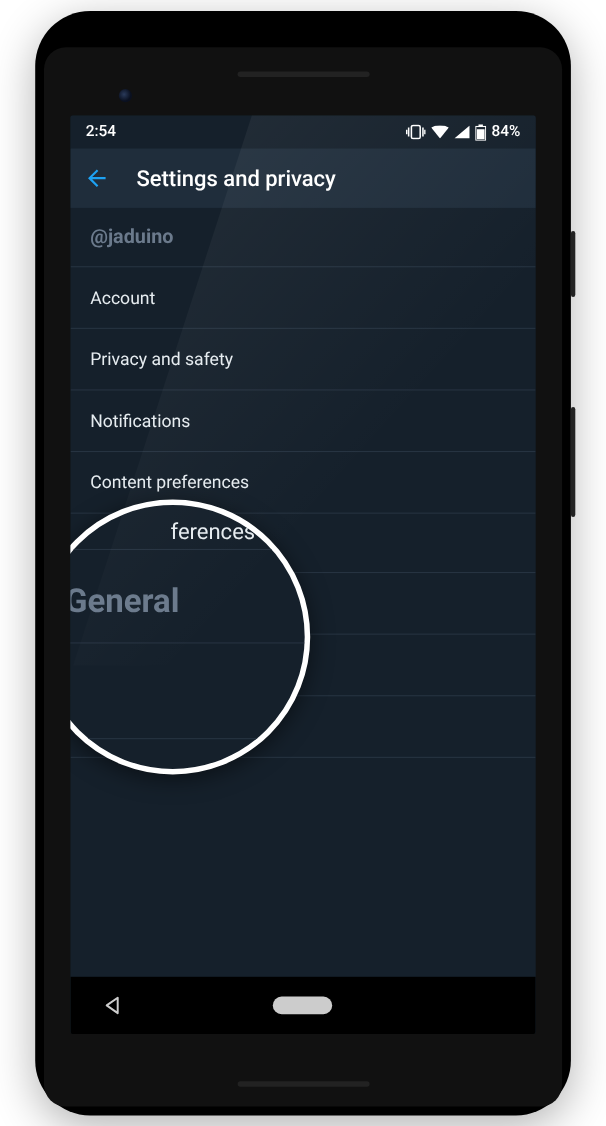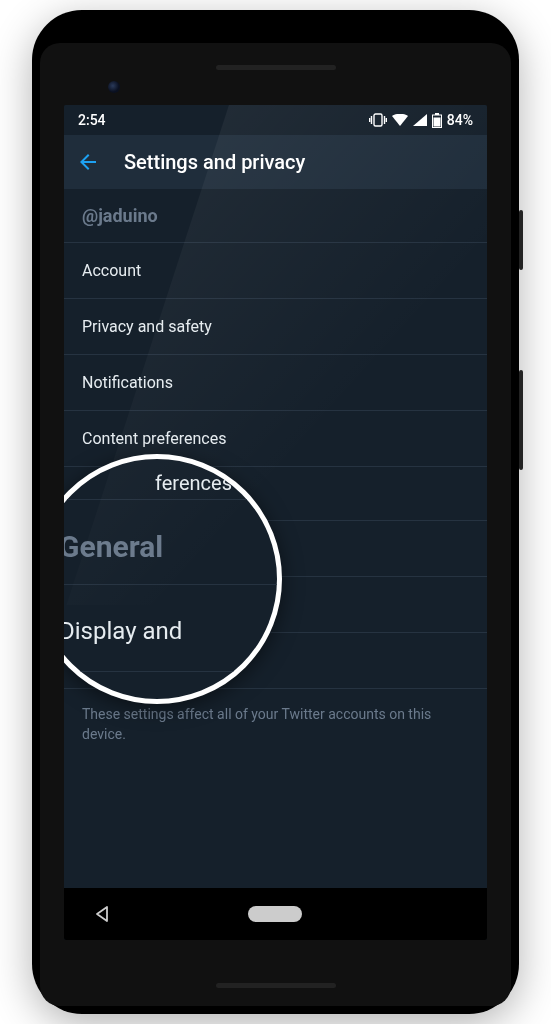--- a/index.html
+++ b/index.html
@@ -273,30 +273,28 @@
         <div class="list-item">Account</div>
         <div class="list-item">Privacy and safety</div>
         <div class="list-item">Notifications</div>
         <div class="list-item">Content preferences</div>
 
         <div class="section-header">General</div>
         <div class="list-item">Display and sound</div>
         <div class="list-item">Data usage</div>
         <div class="list-item">Accessibility</div>
 
-        <div class="footer-note">These settings affect all of your Twitter accounts on this device.</div>
       </div>
 
       <div class="mag-circle">
         <div class="mag-content">
           <div class="m-partial">ferences</div>
           <div class="m-border1"></div>
           <div class="m-general">General</div>
           <div class="m-border2"></div>
-          <div class="m-display">Display and</div>
           <div class="m-border3"></div>
         </div>
       </div>
 
       <div class="navbar">
         <span>
           <svg width="18" height="18" viewBox="0 0 18 18">
               <path d="M14 2 L4 9 L14 16 Z" fill="none" stroke="#ccc" stroke-width="1.8" stroke-linejoin="round"></path>
             </svg>
         </span>

